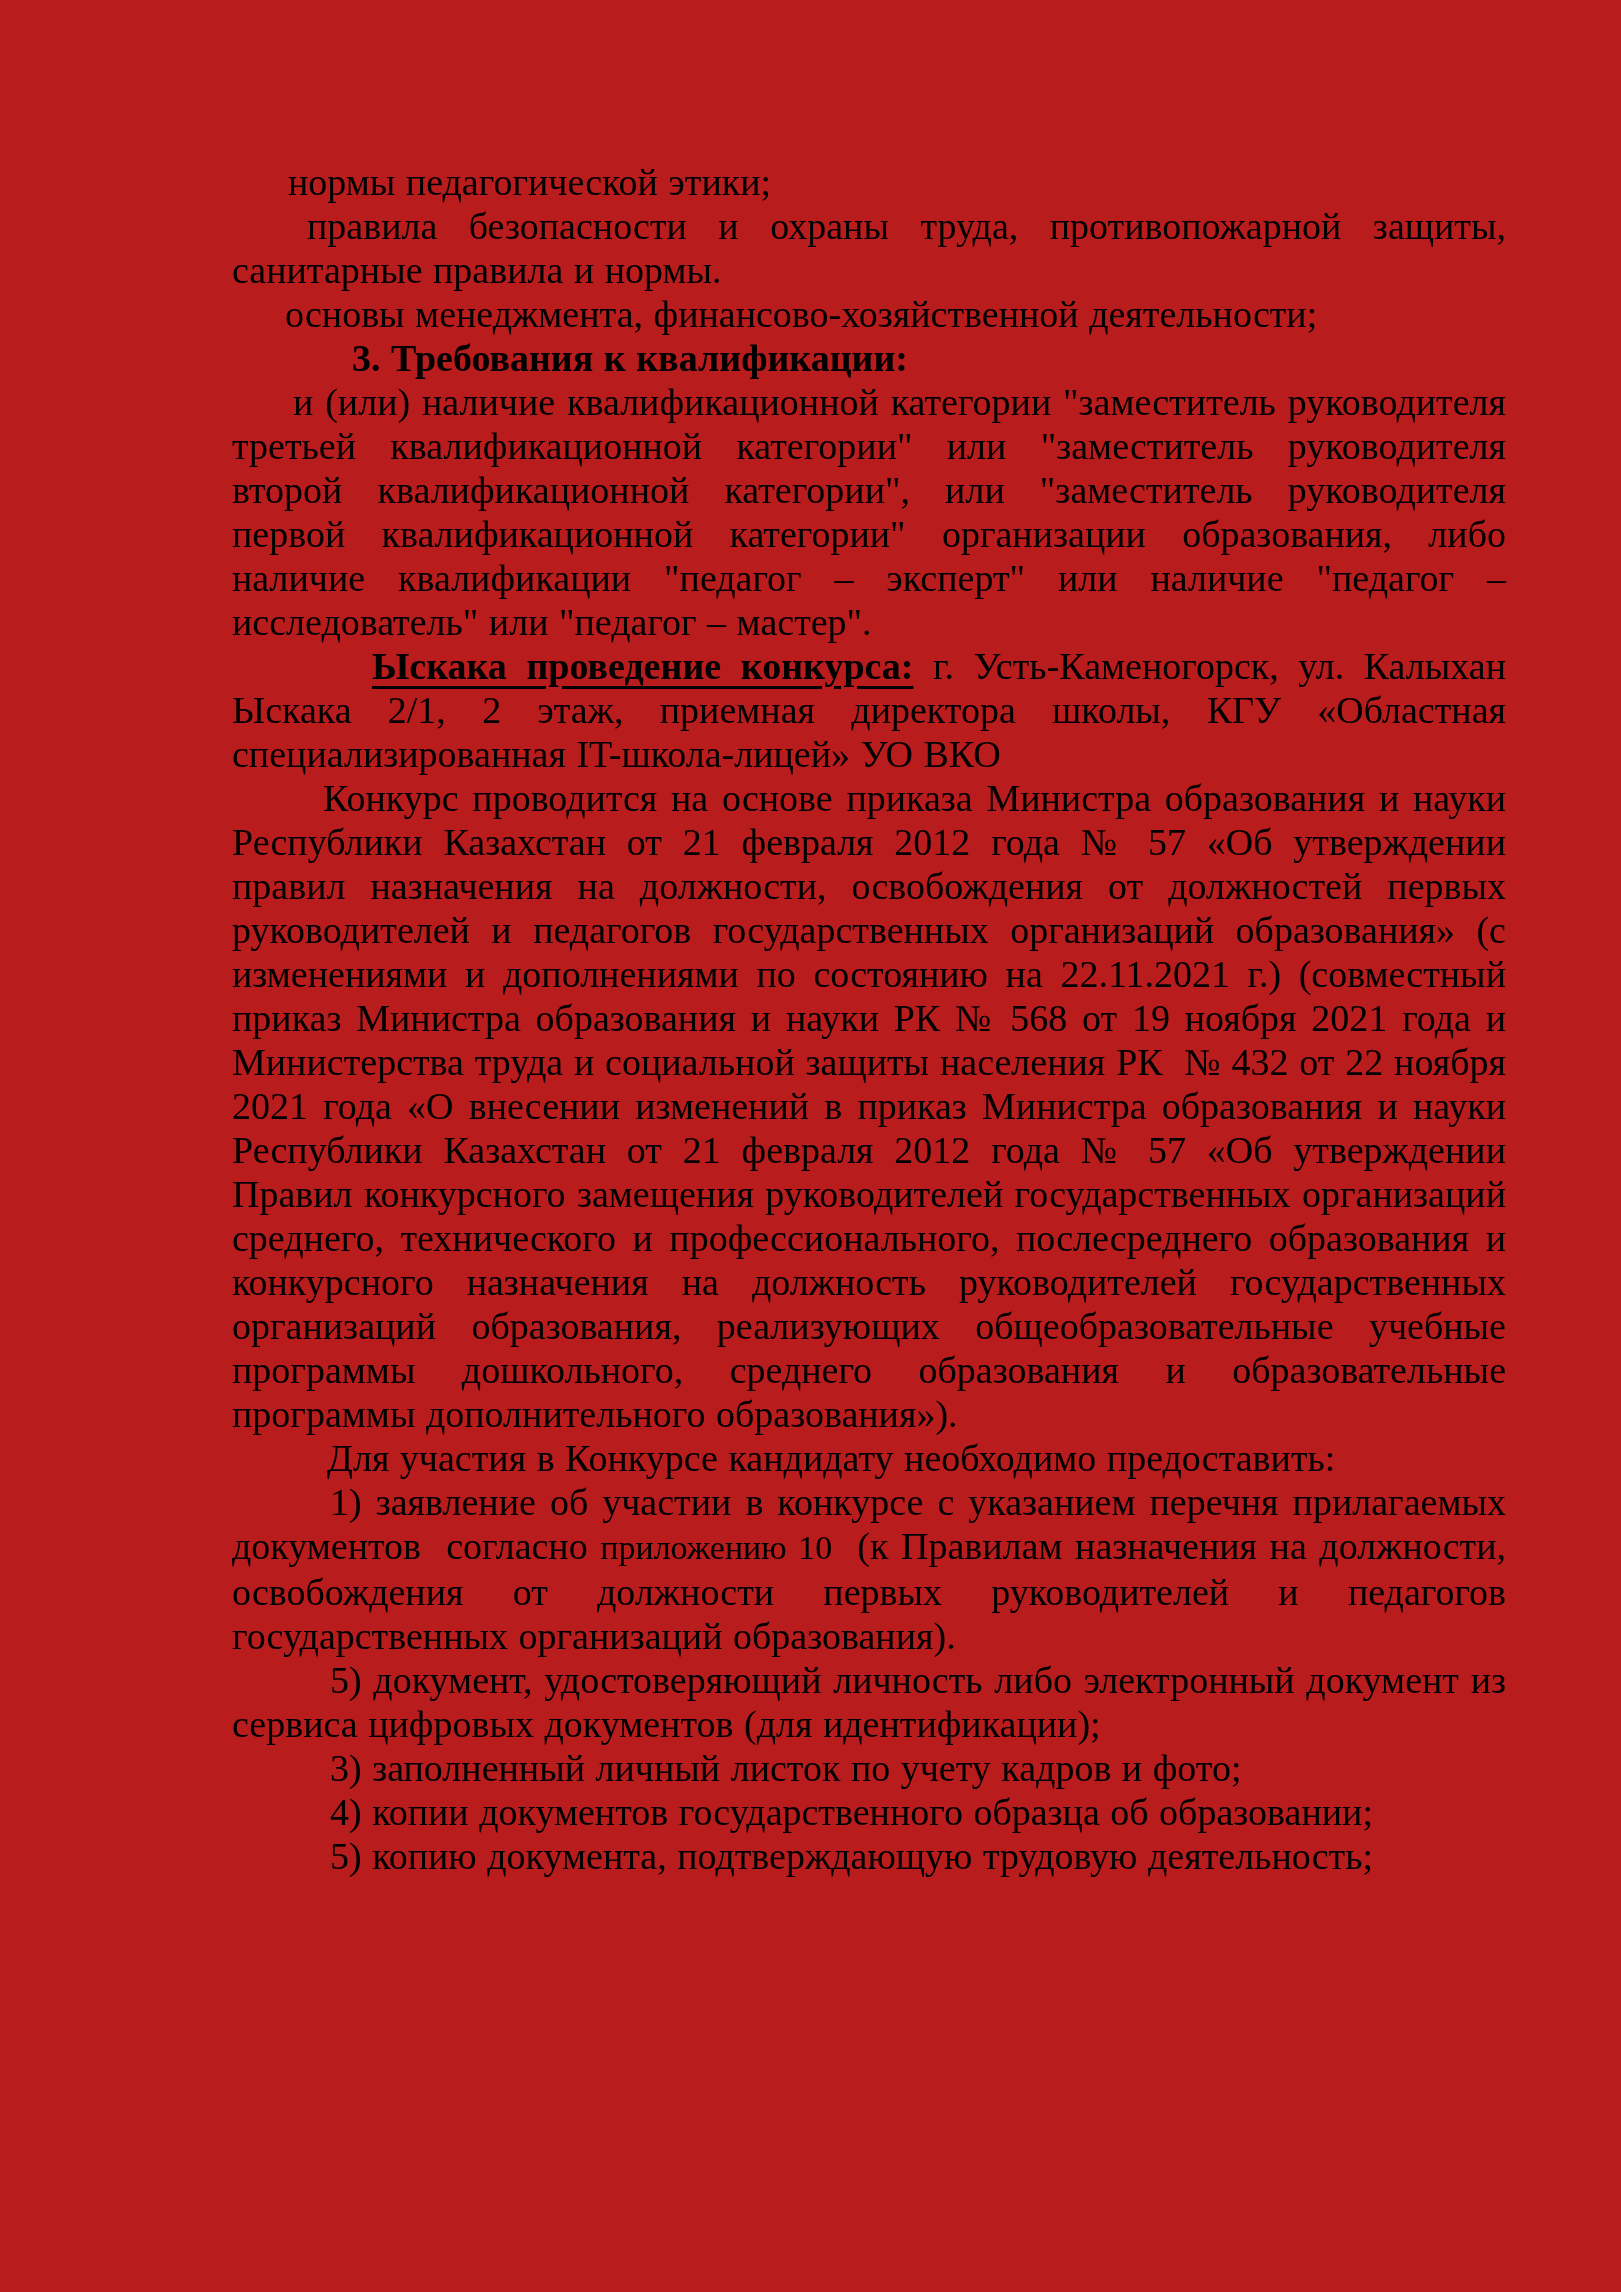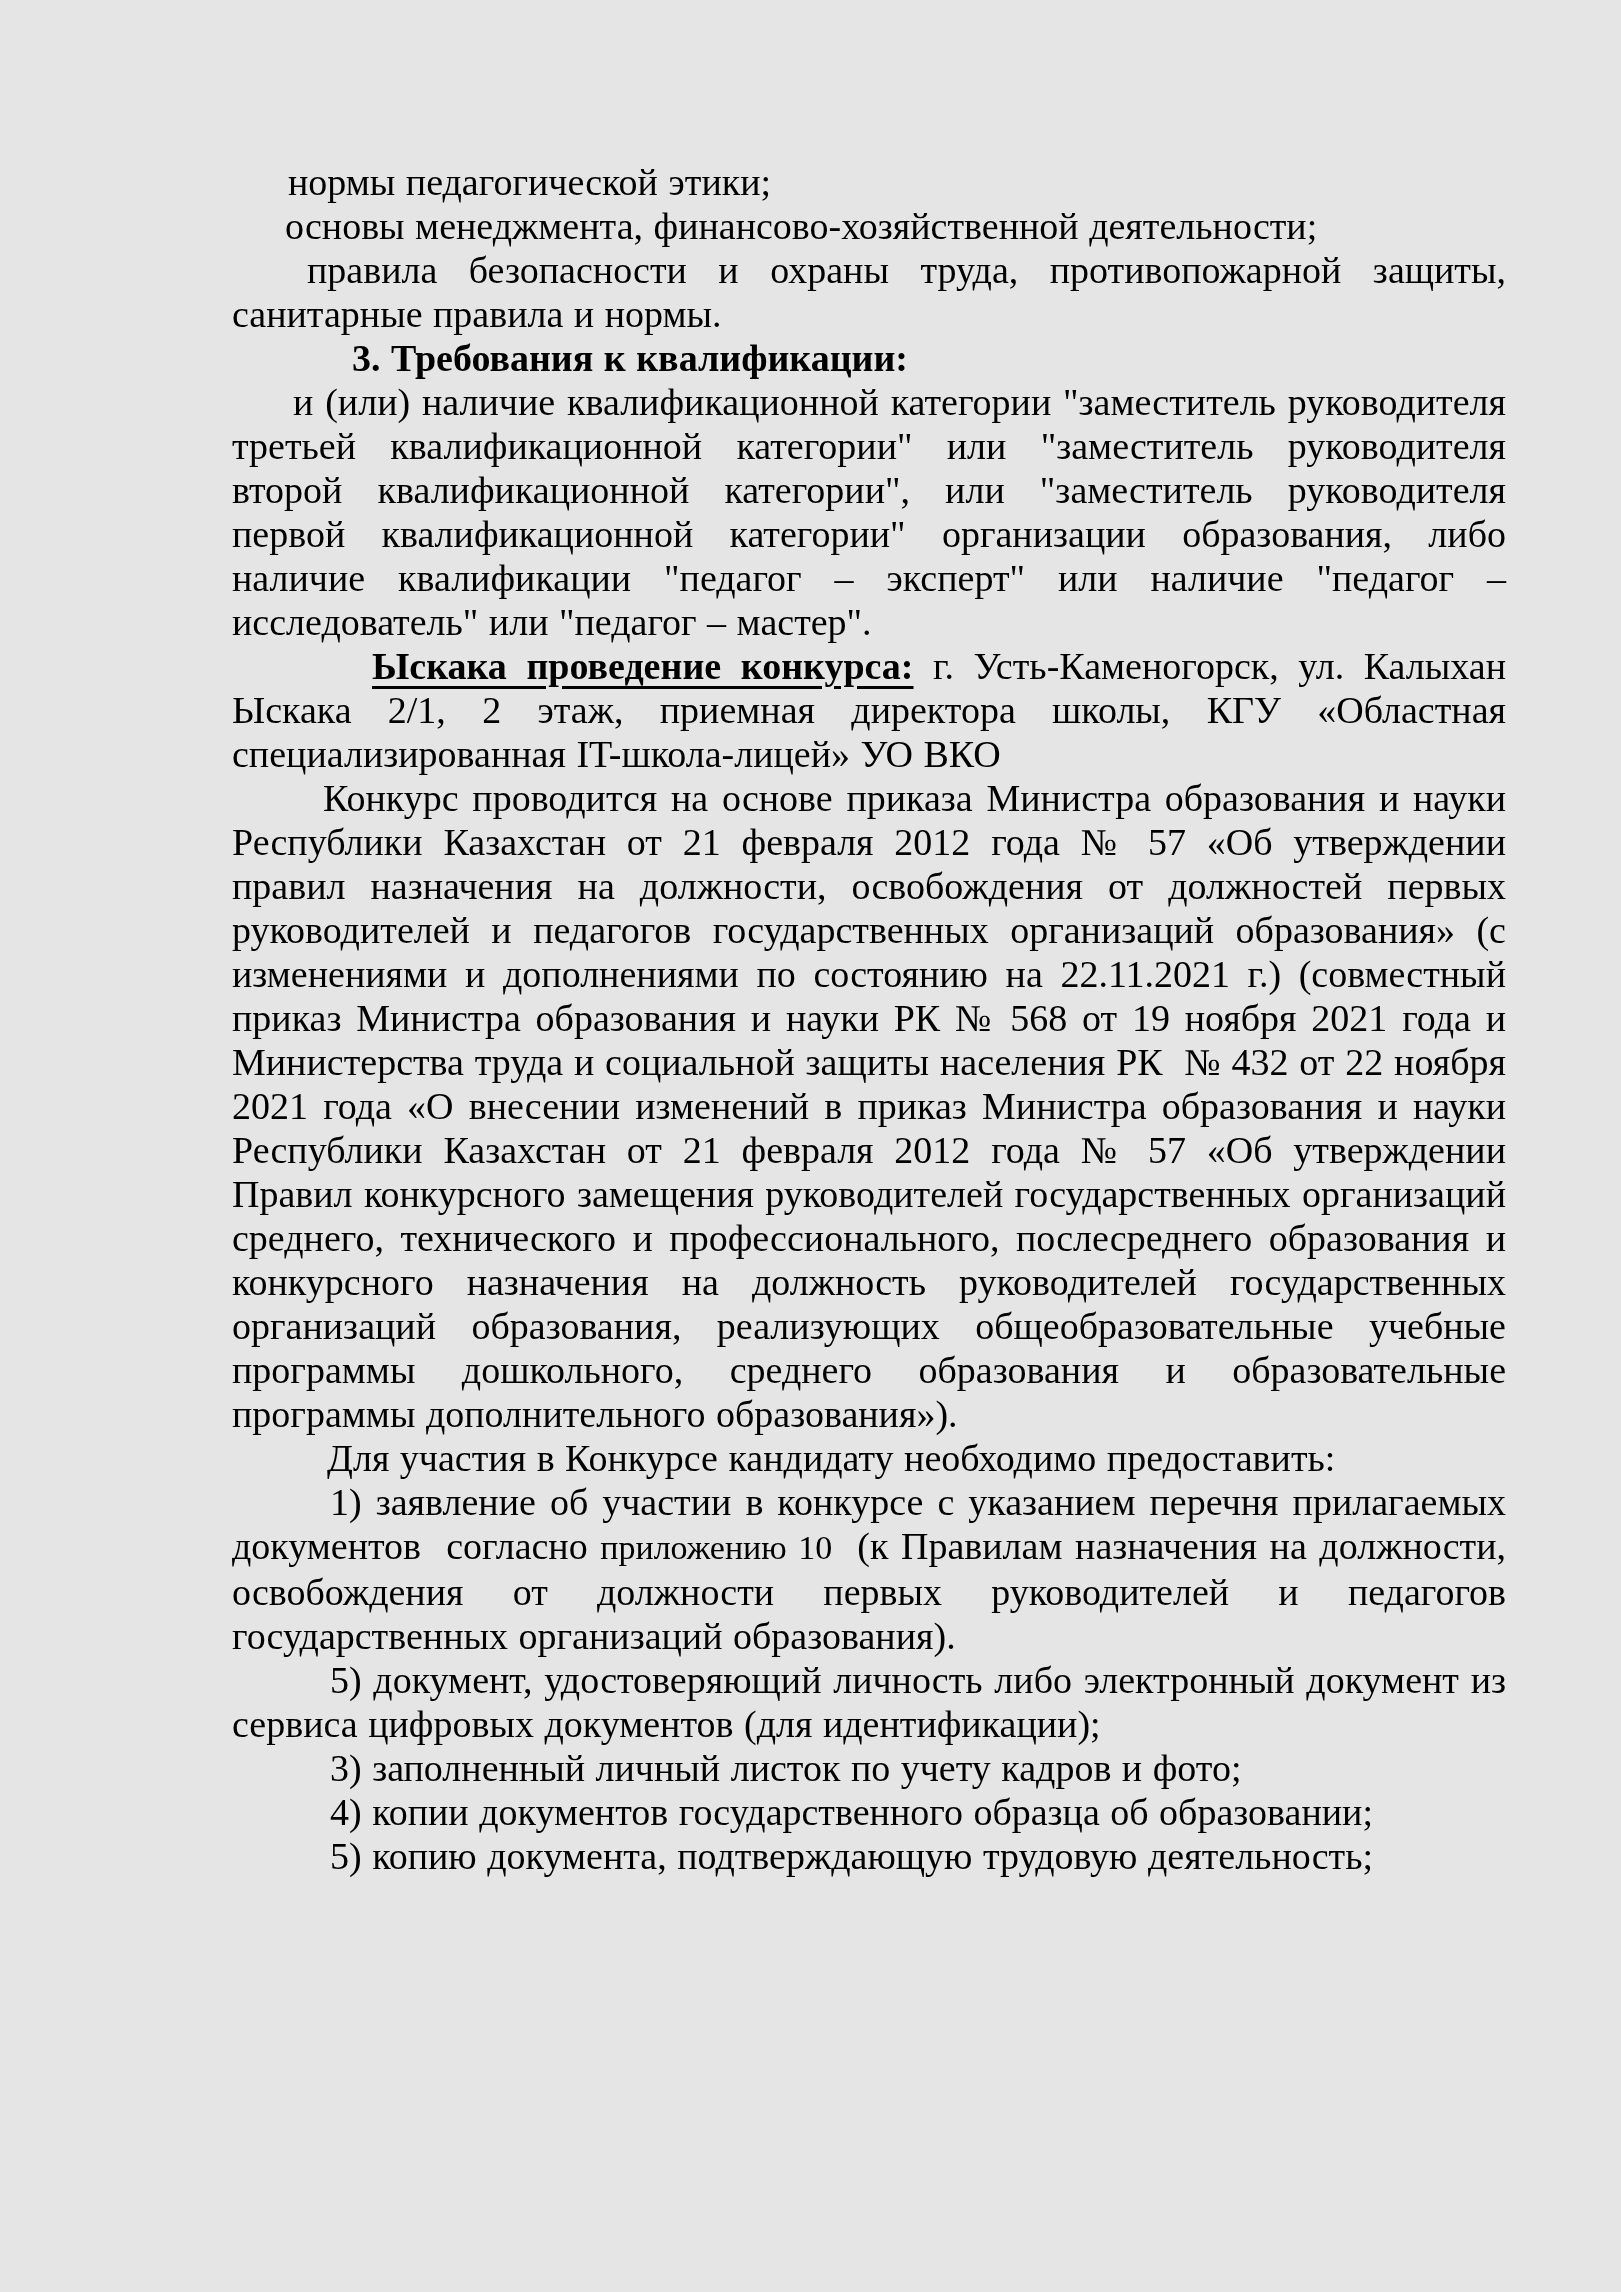--- a/index.html
+++ b/index.html
@@ -1,20 +1,20 @@
 <!DOCTYPE html>
 <html lang="ru"><head>
 <meta charset="utf-8">
 <title>Документ</title>
 <style>
   html,body{margin:0;padding:0;background:#ffffff;}
   .page{
     width:1621px;
     height:2293px;
-    background:#e5e5e5;
+    background:#b91c1c;
     color:#000000;
     font-family:"Liberation Serif","DejaVu Serif",serif;
     font-size:38px;
     line-height:44px;
     overflow:hidden;
   }
   .content{
     box-sizing:border-box;
     width:1621px;
     padding:160px 115px 0 232px;
@@ -44,22 +44,22 @@
   .ind143{text-indent:140px;}
   .ind170{text-indent:167px;}
 </style>
 </head>
 <body>
 
 <div class="page">
   <div class="content">
 
     <p class="para ind57">нормы педагогической этики;</p>
+    <p class="para ind77">правила безопасности и охраны труда, противопожарной защиты, санитарные правила и нормы.</p>
     <p class="para ind54">основы менеджмента, финансово-хозяйственной деятельности;</p>
-    <p class="para ind77">правила безопасности и охраны труда, противопожарной защиты, санитарные правила и нормы.</p>
 
     <p class="para bold ind122">3. Требования к квалификации:</p>
 
     <p class="para ind62">и (или) наличие квалификационной категории "заместитель руководителя третьей квалификационной категории" или "заместитель руководителя второй квалификационной категории", или "заместитель руководителя первой квалификационной категории" организации образования, либо наличие квалификации "педагог – эксперт" или наличие "педагог – исследователь" или "педагог – мастер".</p>
 
 
     <p class="para ind143"><span class="lead">Ыскака проведение конкурса:</span><span> г. Усть-Каменогорск, ул. Калыхан Ыскака 2/1, 2 этаж, приемная директора школы, КГУ «Областная специализированная IT-школа-лицей» УО ВКО</span></p>
 
     <p class="para ind93">Конкурс проводится на основе приказа Министра образования и науки Республики Казахстан от 21 февраля 2012 года № 57 «Об утверждении правил назначения на должности, освобождения от должностей первых руководителей и педагогов государственных организаций образования» (с изменениями и дополнениями по состоянию на 22.11.2021 г.) (совместный приказ Министра образования и науки РК № 568 от 19 ноября 2021 года и Министерства труда и социальной защиты населения РК &nbsp;№ 432 от 22 ноября 2021 года «О внесении изменений в приказ Министра образования и науки Республики Казахстан от 21 февраля 2012 года № 57 «Об утверждении Правил конкурсного замещения руководителей государственных организаций среднего, технического и профессионального, послесреднего образования и конкурсного назначения на должность руководителей государственных организаций образования, реализующих общеобразовательные учебные программы дошкольного, среднего образования и образовательные программы дополнительного образования»).</p>
 

